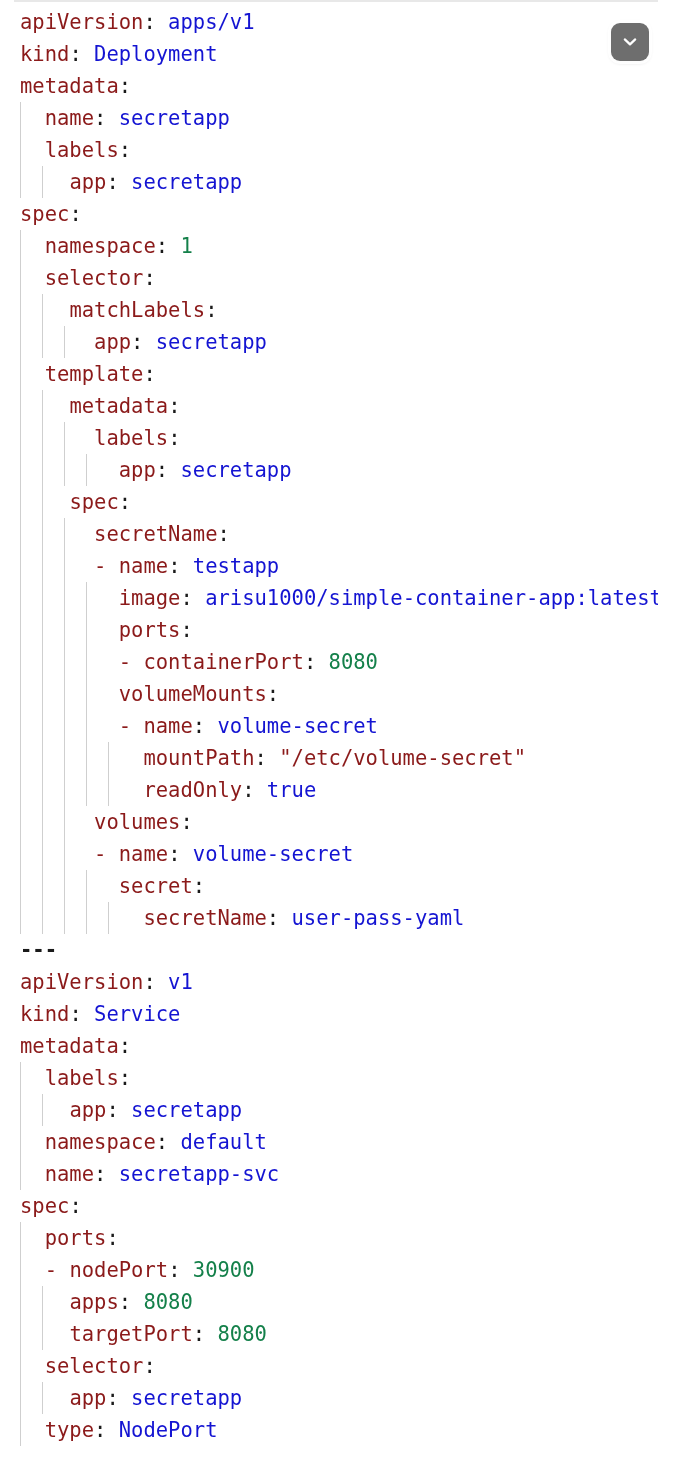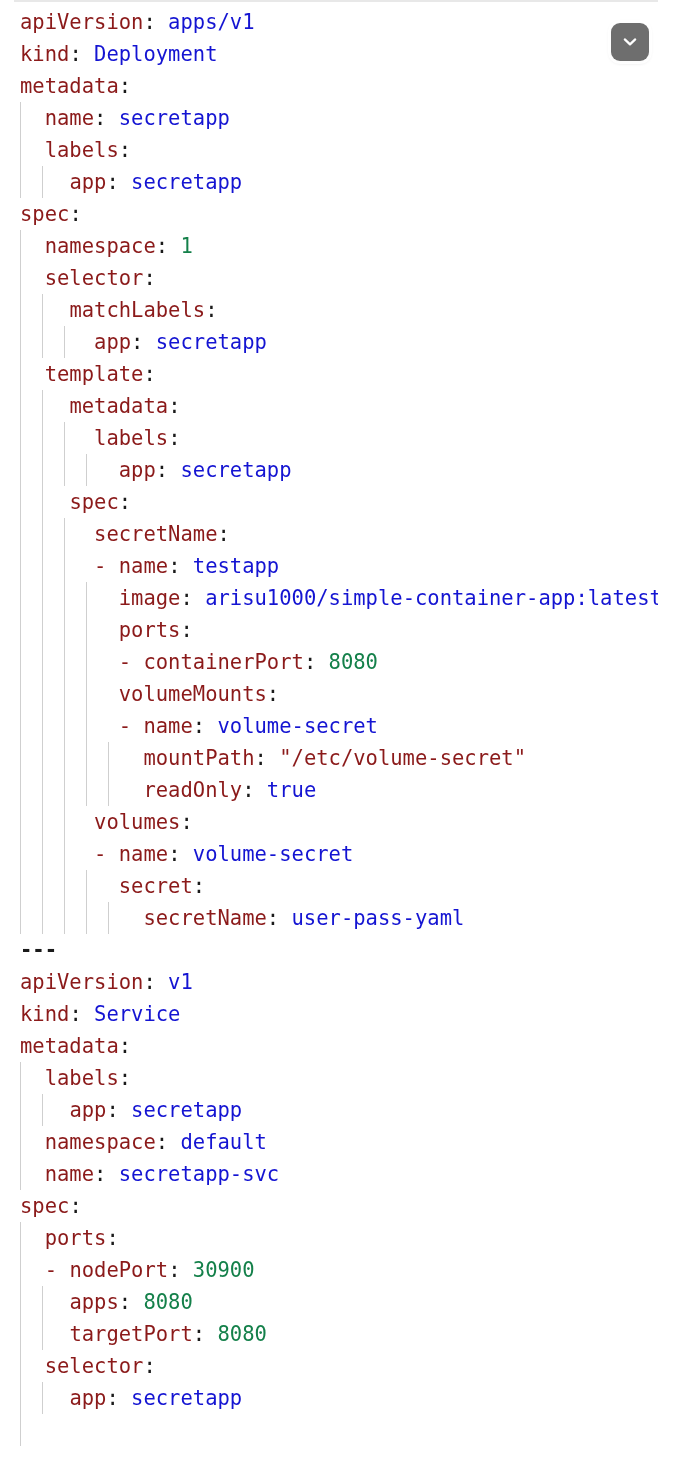--- a/index.html
+++ b/index.html
@@ -137,21 +137,21 @@
       <div class="code-line"><div class="indent-guides"><div class="guide" style="left: 6px;"></div><div class="guide" style="left: 28px;"></div></div><span class="line-text"><span class="tok-plain">    </span><span class="tok-key">app</span><span class="tok-punct">: </span><span class="tok-val">secretapp</span></span></div>
       <div class="code-line"><div class="indent-guides"><div class="guide" style="left: 6px;"></div></div><span class="line-text"><span class="tok-plain">  </span><span class="tok-key">namespace</span><span class="tok-punct">: </span><span class="tok-val">default</span></span></div>
       <div class="code-line"><div class="indent-guides"><div class="guide" style="left: 6px;"></div></div><span class="line-text"><span class="tok-plain">  </span><span class="tok-key">name</span><span class="tok-punct">: </span><span class="tok-val">secretapp-svc</span></span></div>
       <div class="code-line"><span class="line-text"><span class="tok-key">spec</span><span class="tok-punct">:</span></span></div>
       <div class="code-line"><div class="indent-guides"><div class="guide" style="left: 6px;"></div></div><span class="line-text"><span class="tok-plain">  </span><span class="tok-key">ports</span><span class="tok-punct">:</span></span></div>
       <div class="code-line"><div class="indent-guides"><div class="guide" style="left: 6px;"></div></div><span class="line-text"><span class="tok-plain">  </span><span class="tok-dash">- </span><span class="tok-key">nodePort</span><span class="tok-punct">: </span><span class="tok-num">30900</span></span></div>
       <div class="code-line"><div class="indent-guides"><div class="guide" style="left: 6px;"></div><div class="guide" style="left: 28px;"></div></div><span class="line-text"><span class="tok-plain">    </span><span class="tok-key">apps</span><span class="tok-punct">: </span><span class="tok-num">8080</span></span></div>
       <div class="code-line"><div class="indent-guides"><div class="guide" style="left: 6px;"></div><div class="guide" style="left: 28px;"></div></div><span class="line-text"><span class="tok-plain">    </span><span class="tok-key">targetPort</span><span class="tok-punct">: </span><span class="tok-num">8080</span></span></div>
       <div class="code-line"><div class="indent-guides"><div class="guide" style="left: 6px;"></div></div><span class="line-text"><span class="tok-plain">  </span><span class="tok-key">selector</span><span class="tok-punct">:</span></span></div>
       <div class="code-line"><div class="indent-guides"><div class="guide" style="left: 6px;"></div><div class="guide" style="left: 28px;"></div></div><span class="line-text"><span class="tok-plain">    </span><span class="tok-key">app</span><span class="tok-punct">: </span><span class="tok-val">secretapp</span></span></div>
-      <div class="code-line"><div class="indent-guides"><div class="guide" style="left: 6px;"></div></div></div>
+      <div class="code-line"><div class="indent-guides"><div class="guide" style="left: 6px;"></div></div><span class="line-text"><span class="tok-plain">  </span><span class="tok-key">type</span><span class="tok-punct">: </span><span class="tok-val">NodePort</span></span></div>
     </div>
 
   <button id="collapse-button" title="">
     <span>
       <svg width="20" height="20" viewBox="0 0 20 20" aria-hidden="true">
         <path d="M4.8 7.4 L10 12.4 L15.2 7.4" fill="none" stroke="#ffffff" stroke-width="2.2" stroke-linecap="round" stroke-linejoin="round"></path>
       </svg>
     </span>
   </button>
 

